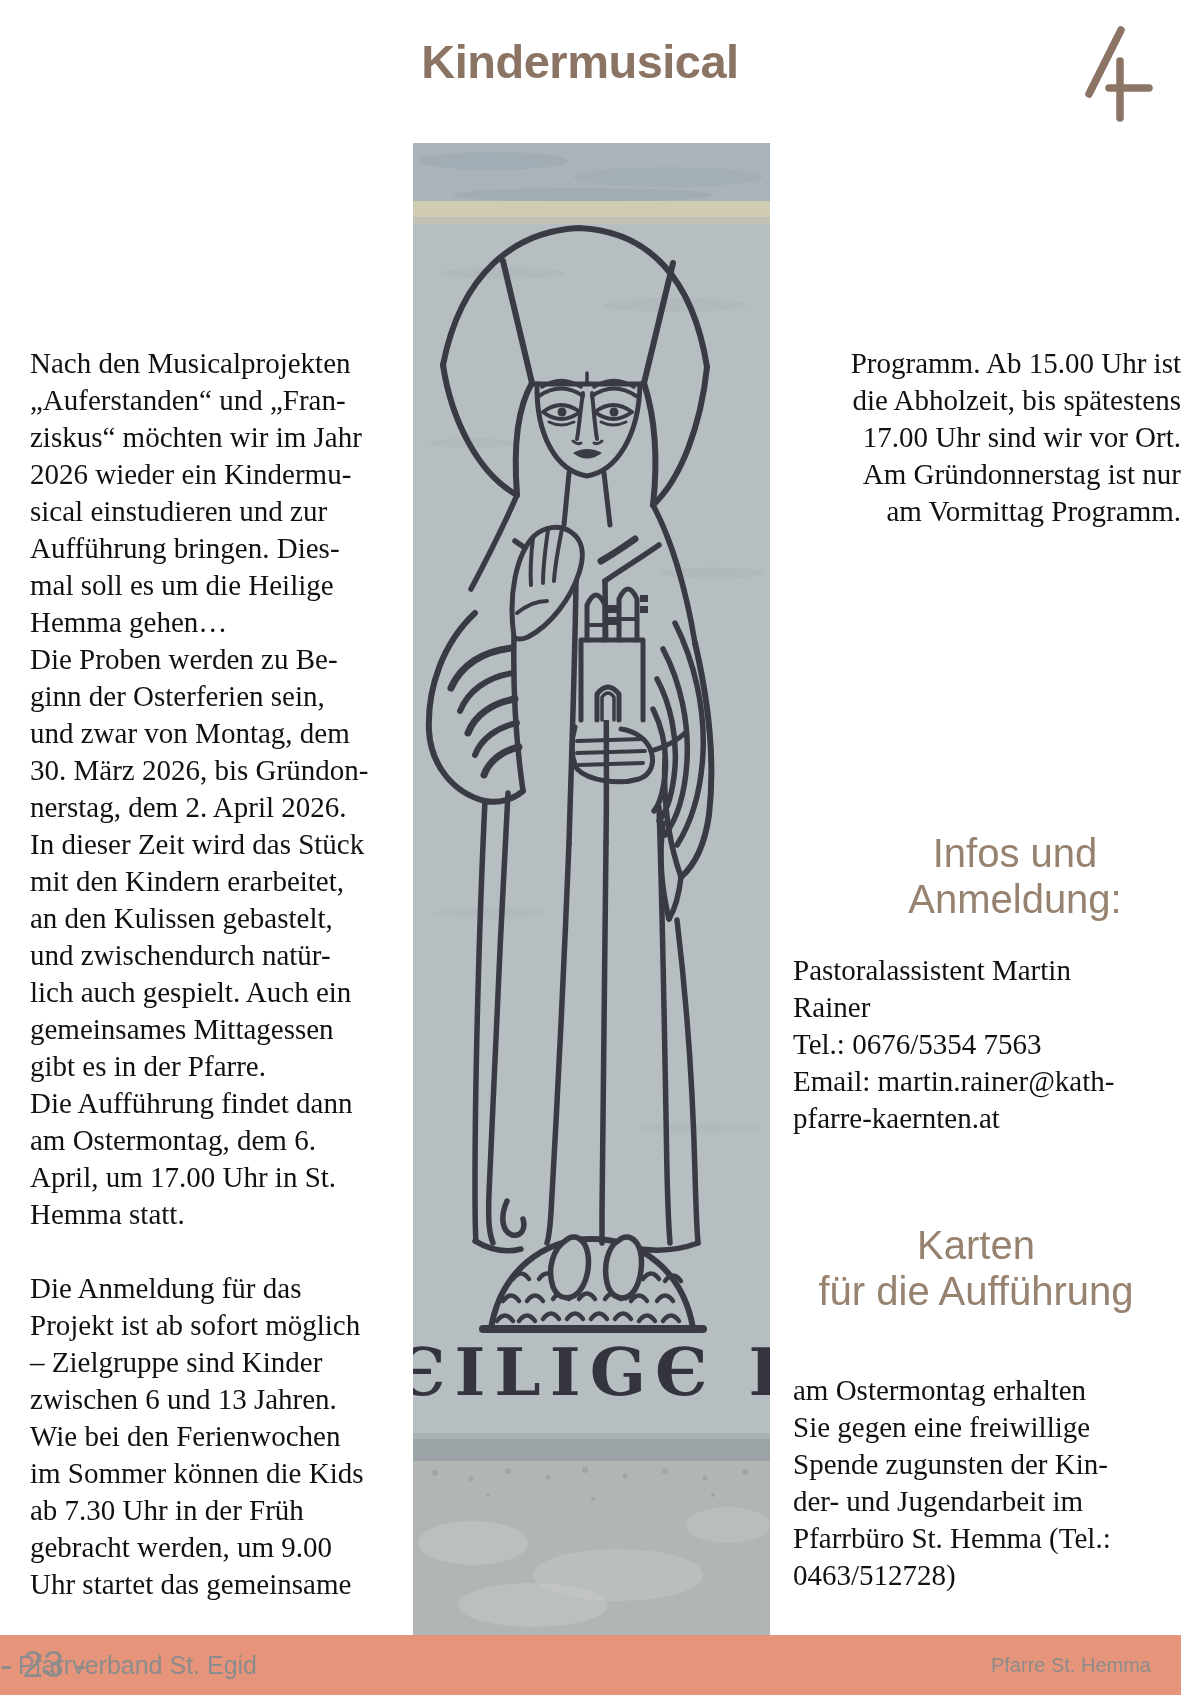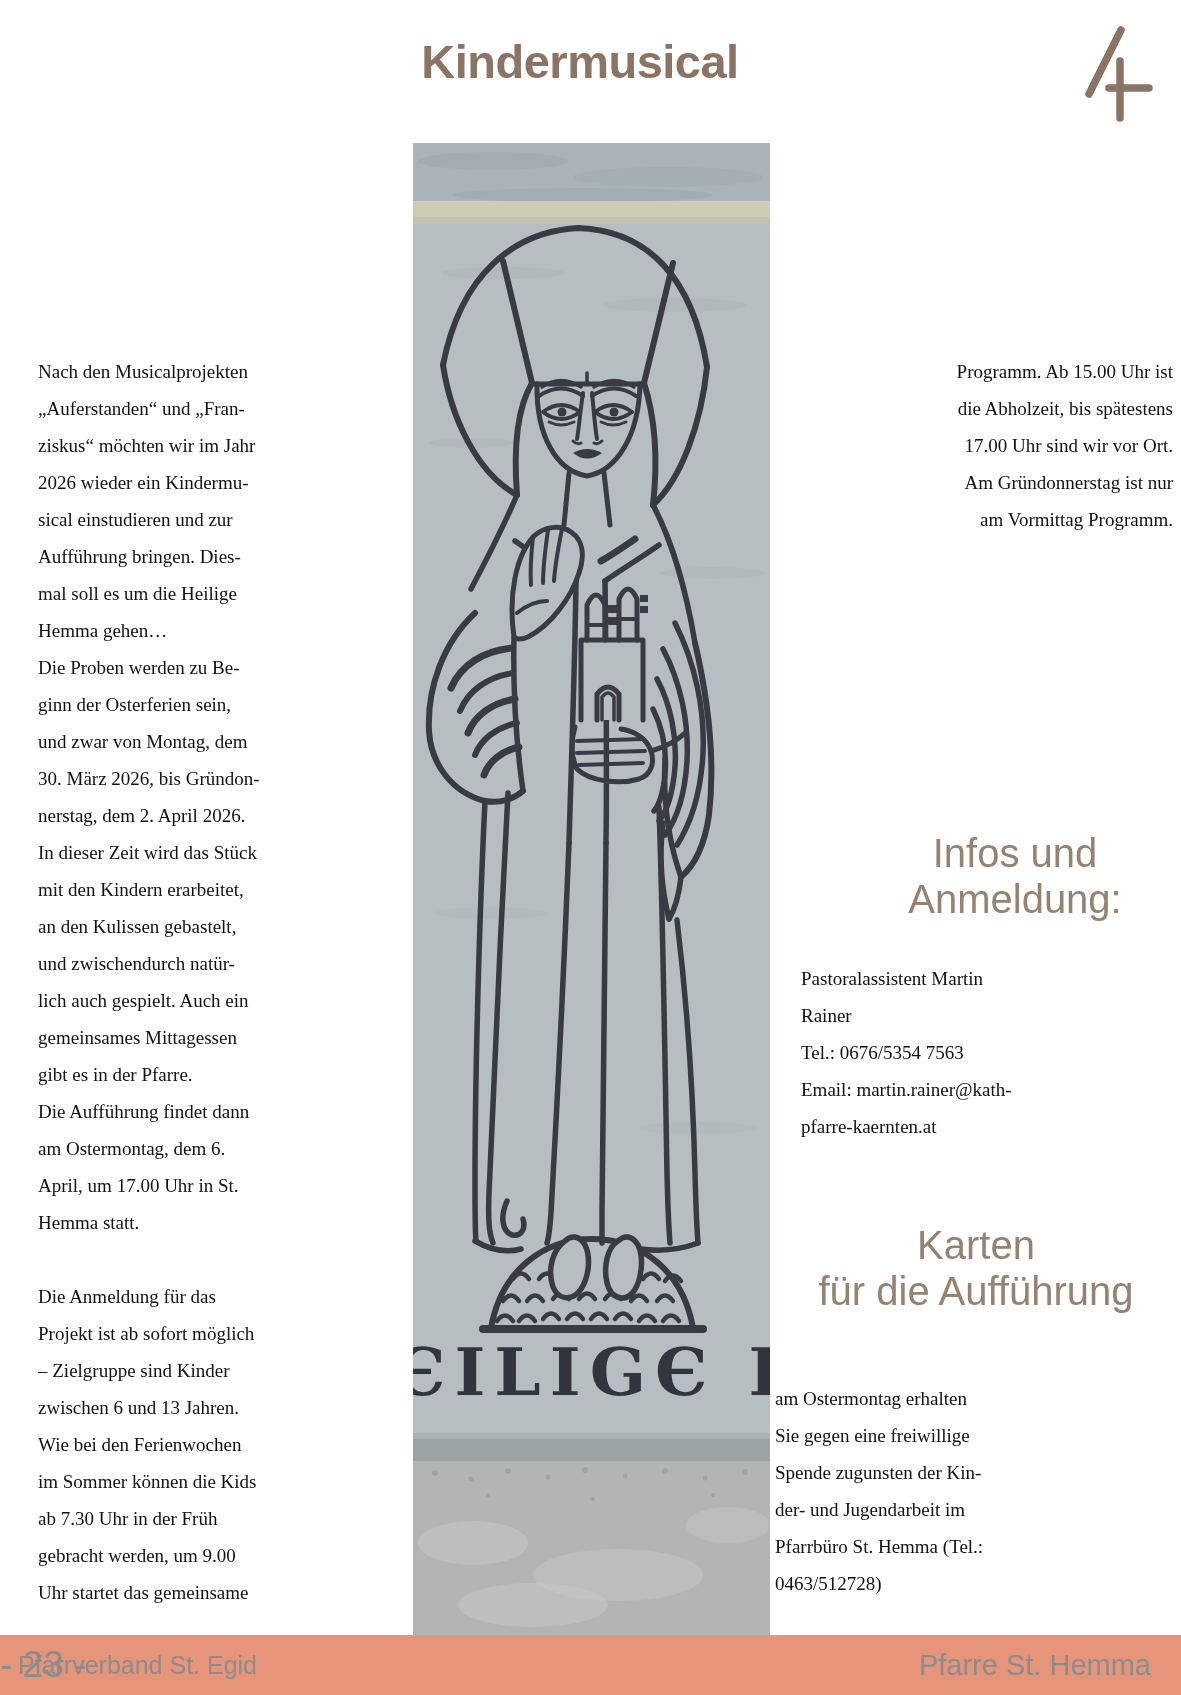--- a/index.html
+++ b/index.html
@@ -15,56 +15,56 @@
     position:absolute;left:0;top:18px;width:1128px;margin:16px;
     text-align:center;
     font-family:"Liberation Sans", sans-serif;
     font-size:47px;font-weight:bold;letter-spacing:-0.5px;
     color:var(--accent-title);
   }
   .logo{position:absolute;left:1040px;top:18px;}
   .logo line{stroke:var(--accent-title);stroke-width:7.5;stroke-linecap:round;}
 
   .body-text{
-    font-size:19px;line-height:37px;color:#111111;
-    white-space:pre;margin:8px;
+    font-size:29px;line-height:37px;color:#111111;
+    white-space:pre;margin:0;
   }
   .col-left{position:absolute;left:30px;top:345px;width:380px;}
   .col-right{position:absolute;left:793px;top:345px;width:388px;text-align:right;}
   .col-left p + p, .col-right p + p{margin-top:37px;}
 
   .heading{
     position:absolute;margin:0;
     font-family:"Liberation Sans", sans-serif;font-weight:normal;
     font-size:40px;line-height:46px;color:var(--accent-heading);
     text-align:center;white-space:pre;
   }
   .heading-infos{left:830px;top:830px;width:370px;}
   .heading-karten{left:788px;top:1222px;width:376px;}
   .contact-block{position:absolute;left:793px;top:952px;width:388px;}
-  .karten-block{position:absolute;left:767px;top:1372px;width:388px;}
+  .karten-block{position:absolute;left:793px;top:1372px;width:388px;}
 
   .artwork{position:absolute;left:413px;top:143px;width:357px;height:1492px;margin:0;}
   .artwork svg{display:block;}
   .ink{stroke:var(--stone-line);fill:none;stroke-linecap:round;stroke-linejoin:round;}
   .ink-fill{fill:var(--stone-line);stroke:none;}
   .occlude{fill:var(--stone-bg);stroke:var(--stone-line);stroke-linejoin:round;}
   .inscription{
     font-family:"DejaVu Serif", serif;font-weight:bold;
     font-size:66px;letter-spacing:9px;fill:#34343f;
   }
 
   .footer-bar{
     position:absolute;left:0;top:1635px;width:1181px;height:60px;
     background:var(--footer-bg);
     font-family:"Liberation Sans", sans-serif;color:var(--footer-text);
   }
   .footer-bar span{position:absolute;top:0;line-height:60px;}
   .footer-left{left:18px;font-size:25px;}
-  .footer-right{right:30px;font-size:29px;}
+  .footer-right{right:30px;font-size:20px;}
   .footer-page{left:0;width:100%;text-align:left;font-size:37px;}
 </style>
 </head>
 <body style="--accent-title: #8c7465; --accent-heading: #97826f; --footer-bg: #e6957a; --footer-text: #8c8c8c; --stone-bg: #b7bec1; --stone-line: #3a3a45;">
 
 <h1 class="page-title">Kindermusical</h1>
 
 <svg class="logo" width="120" height="112" viewBox="0 0 120 112">
   <line x1="81" y1="12" x2="49" y2="76"></line>
   <line x1="80" y1="43" x2="80" y2="100"></line>

